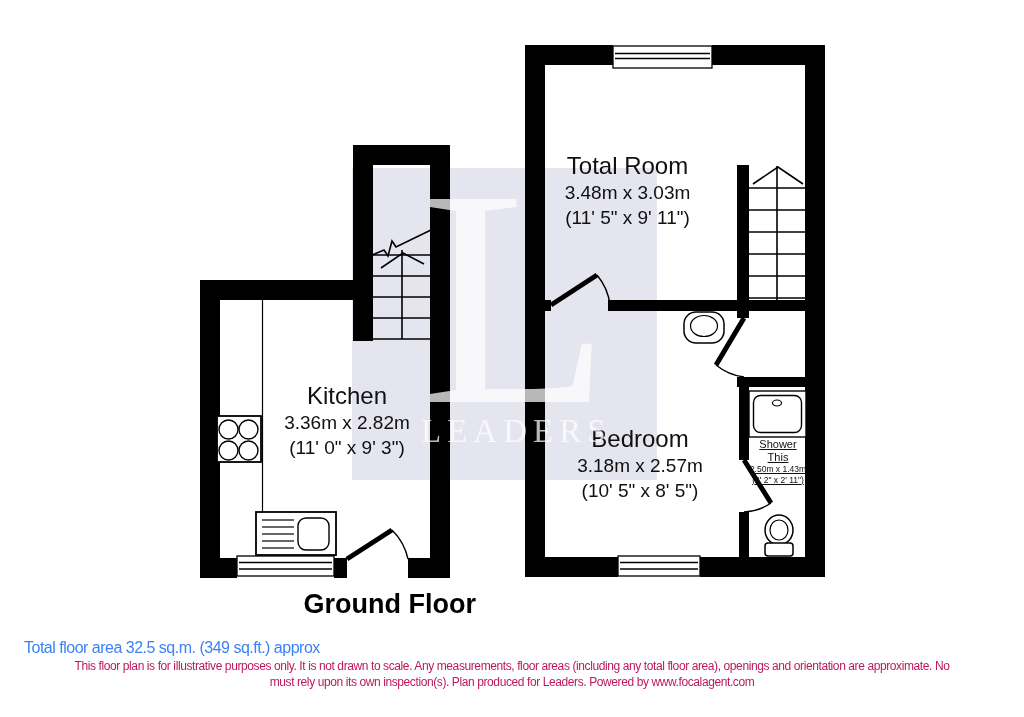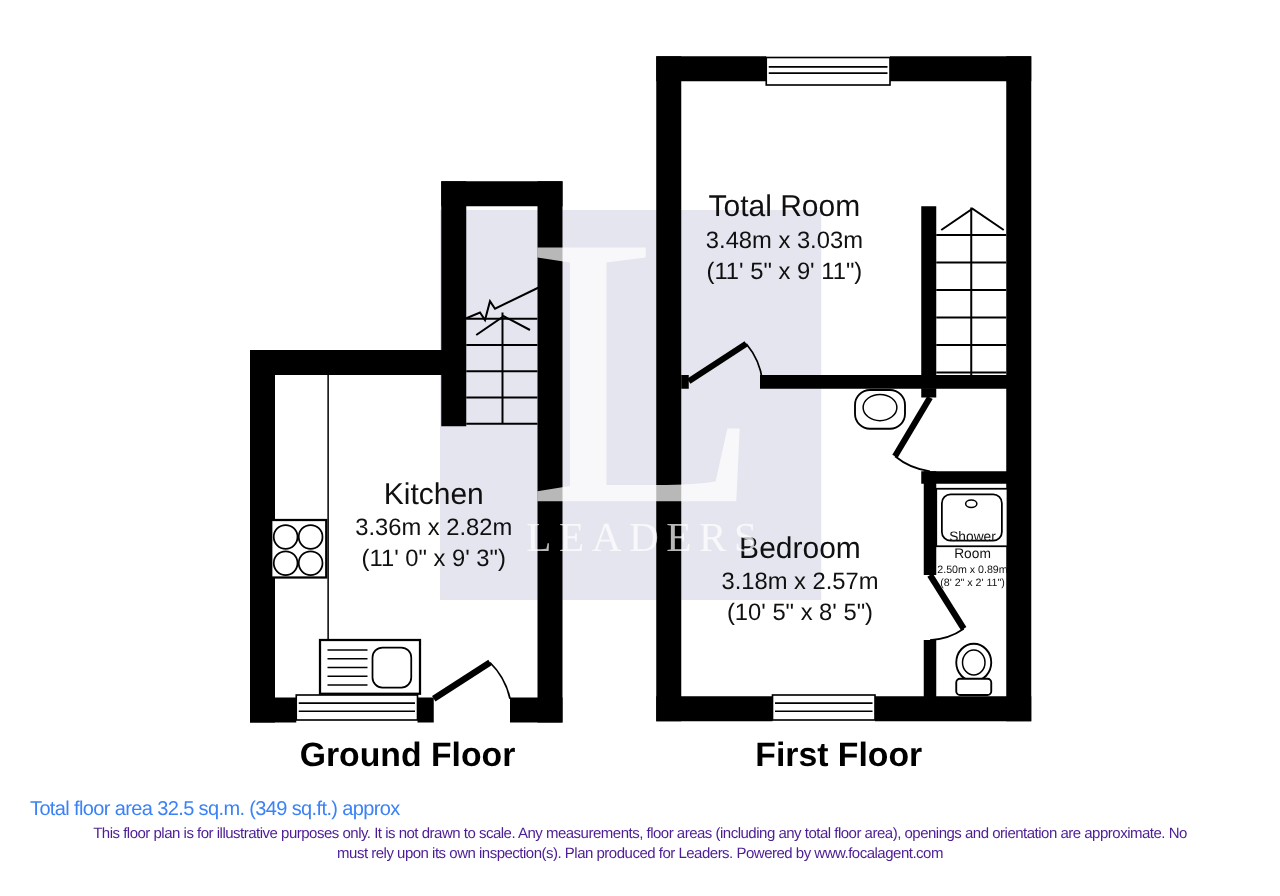--- a/index.html
+++ b/index.html
@@ -12,40 +12,40 @@
 
   .room-label { position:absolute; text-align:center; color:#111; z-index:1; }
   .room-name { font-size:24px; line-height:28px; }
   .room-dim  { font-size:19px; line-height:25px; }
 
   .shower-label { position:absolute; text-align:center; color:#111; z-index:1; }
   .shower-name { font-size:11px; line-height:13px; }
   .shower-dim  { font-size:8.5px; line-height:10.5px; }
 
   .floor-label {
-    position:absolute; text-align:center; color:#000; z-index:1;
+    position:absolute; text-align:right; color:#000; z-index:1;
     font-size:27px; font-weight:bold;
   }
 
   .wm-tint {
     position:absolute; left:352px; top:168px; width:305px; height:312px;
     mix-blend-mode:multiply; z-index:2;
   }
   .wm-letters { position:absolute; z-index:3; color:rgba(255,255,255,0.72);
     font-family:"Liberation Serif", serif; }
   .wm-big-l { left:421px; top:143px; font-size:310px; line-height:1; }
   .wm-brand { left:421px; top:415px; font-size:33px; line-height:1; letter-spacing:6px; }
 
   .total-area {
     position:absolute; left:24px; top:639px; color:#3b82f6;
     font-size:16px; letter-spacing:-0.5px; z-index:1;
   }
   .disclaimer {
     position:absolute; left:0; top:658px; width:1024px; z-index:1;
-    text-align:center; color:#4c1d95; font-size:12px; line-height:16px;
+    text-align:center; color:#be185d; font-size:12px; line-height:16px;
     letter-spacing:-0.4px;
   }
   .disclaimer div { white-space:nowrap; }
 </style>
 </head>
 <body>
 
 <div class="canvas">
 
   <svg class="plan-svg" width="1024" height="717" viewBox="0 0 1024 717">
@@ -185,29 +185,28 @@
     <div class="room-dim">3.36m x 2.82m</div>
     <div class="room-dim">(11' 0" x 9' 3")</div>
   </div>
 
   <div class="room-label" style="left:540px; top:425px; width:200px;">
     <div class="room-name">Bedroom</div>
     <div class="room-dim">3.18m x 2.57m</div>
     <div class="room-dim">(10' 5" x 8' 5")</div>
   </div>
 
-  <div class="shower-label" style="left:728px; top:424px; width:100px;">
+  <div class="shower-label" style="left:728px; top:438px; width:100px;text-decoration:underline;">
     <div class="shower-name">Shower</div>
-    <div class="shower-name">Room</div>
-    <div class="shower-dim">2.50m x 0.89m</div>
+    <div class="shower-name">This</div>
+    <div class="shower-dim">2.50m x 1.43m</div>
     <div class="shower-dim">(8' 2" x 2' 11")</div>
   </div>
 
   <div class="floor-label" style="left:176px; top:589px; width:300px;">Ground Floor</div>
-  <div class="floor-label" style="left:521px; top:589px; width:300px;">First Floor</div>
 
   <div class="wm-tint" style="background:#e5e5f0;"></div>
   <div class="wm-letters wm-big-l">L</div>
   <div class="wm-letters wm-brand">LEADERS</div>
 
   <div class="total-area">Total floor area 32.5 sq.m. (349 sq.ft.) approx</div>
   <div class="disclaimer">
     <div>This floor plan is for illustrative purposes only. It is not drawn to scale. Any measurements, floor areas (including any total floor area), openings and orientation are approximate. No</div>
     <div>must rely upon its own inspection(s). Plan produced for Leaders. Powered by www.focalagent.com</div>
   </div>

